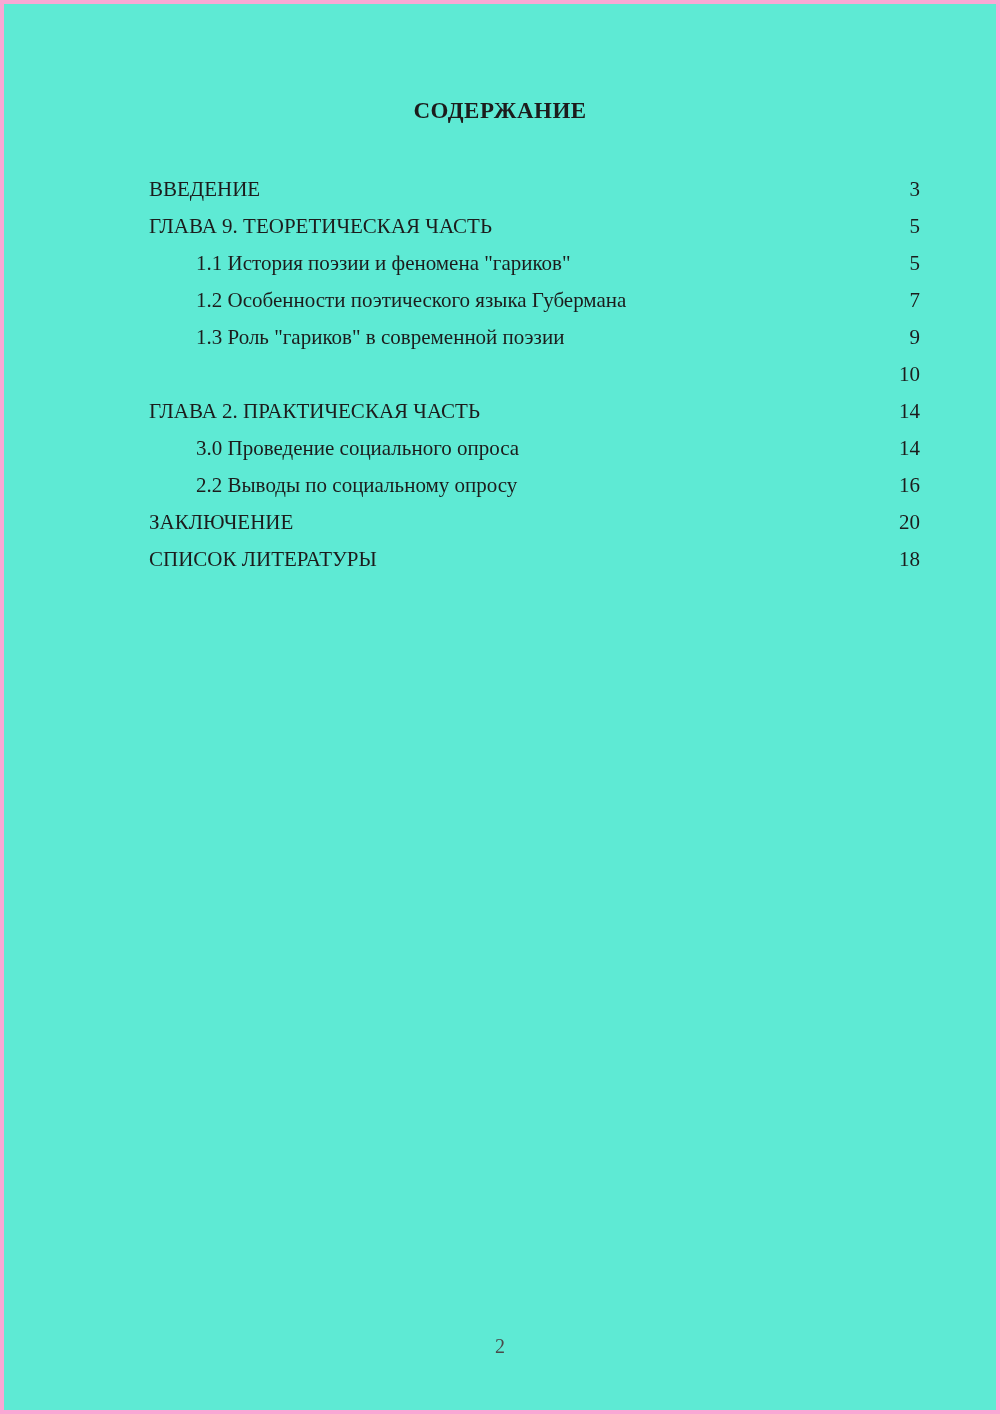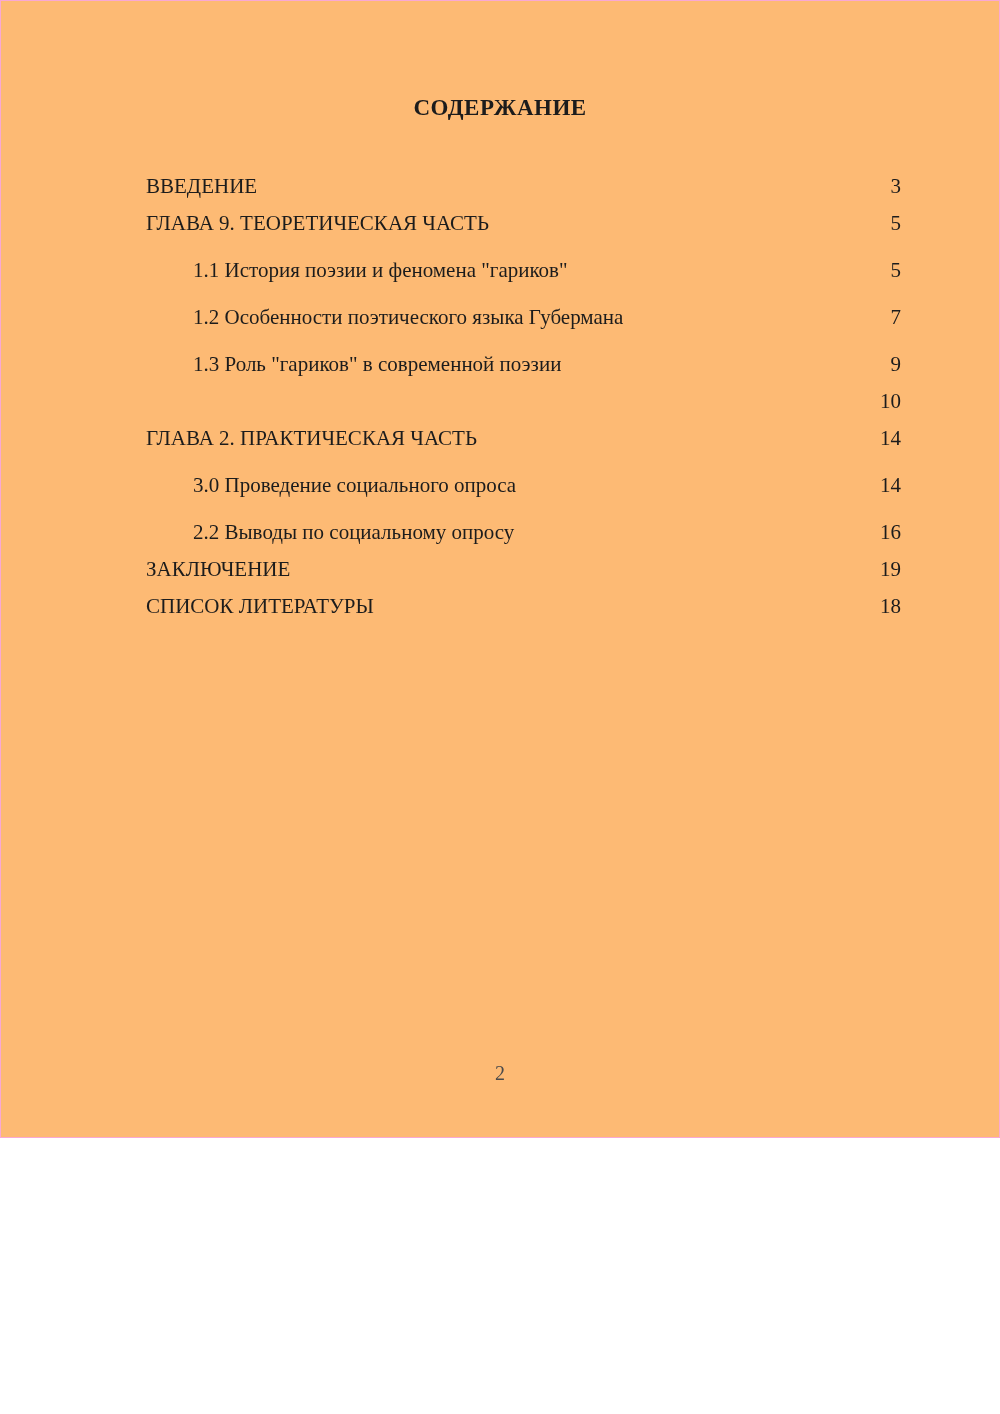--- a/index.html
+++ b/index.html
@@ -3,55 +3,54 @@
 <meta charset="utf-8">
 <style>
   html, body {
     margin: 0;
     padding: 0;
     background: #ffffff;
   }
   .page {
     position: relative;
     width: 1000px;
-    height: 1138px;
-    background: #fdba74;
-    border: 1px solid #f9a8d4;
+    height: 1414px;
+    background: #5eead4;
+    border: 4px solid #f9a8d4;
     box-sizing: border-box;
     font-family: "Liberation Serif", serif;
     color: #1c1c1c;
     overflow: hidden;
   }
   .doc-title {
     position: absolute;
     top: 94px;
     left: 0;
     width: 100%;
     margin: 0;
     text-align: center;
     font-weight: bold;
     font-size: 23px;
     letter-spacing: 0.5px;
   }
   .toc {
     position: absolute;
     top: 167px;
     left: 145px;
-    right: 98px;
+    right: 76px;
   }
   .toc-row {
     display: flex;
     align-items: baseline;
     font-size: 21px;
     line-height: 37px;
     white-space: nowrap;
   }
   .toc-row.indent .label {
     padding-left: 47px;
-    margin-top: 10px;
   }
   .toc-row .page-num {
     margin-left: auto;
     padding-left: 16px;
   }
   .footer-page-num {
     position: absolute;
     bottom: 52px;
     left: 0;
     width: 100%;
@@ -97,21 +96,21 @@
       <div class="toc-row indent">
     <span class="label">3.0 Проведение социального опроса</span>
     <span class="page-num">14</span>
   </div>
       <div class="toc-row indent">
     <span class="label">2.2 Выводы по социальному опросу</span>
     <span class="page-num">16</span>
   </div>
       <div class="toc-row">
     <span class="label">ЗАКЛЮЧЕНИЕ</span>
-    <span class="page-num">19</span>
+    <span class="page-num">20</span>
   </div>
       <div class="toc-row">
     <span class="label">СПИСОК ЛИТЕРАТУРЫ</span>
     <span class="page-num">18</span>
   </div>
     </div>
 
   <div class="footer-page-num">2</div>
 </div>
 

